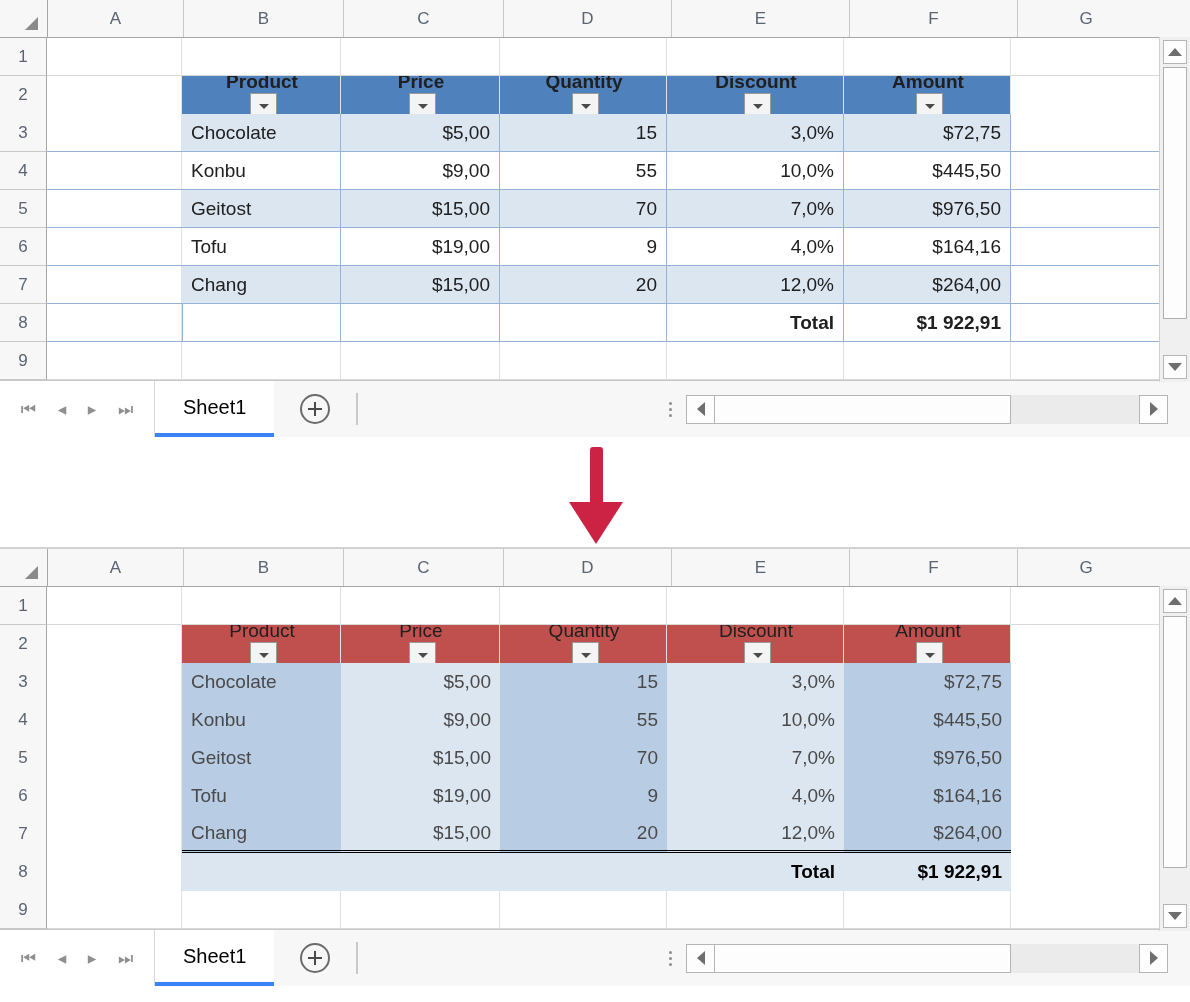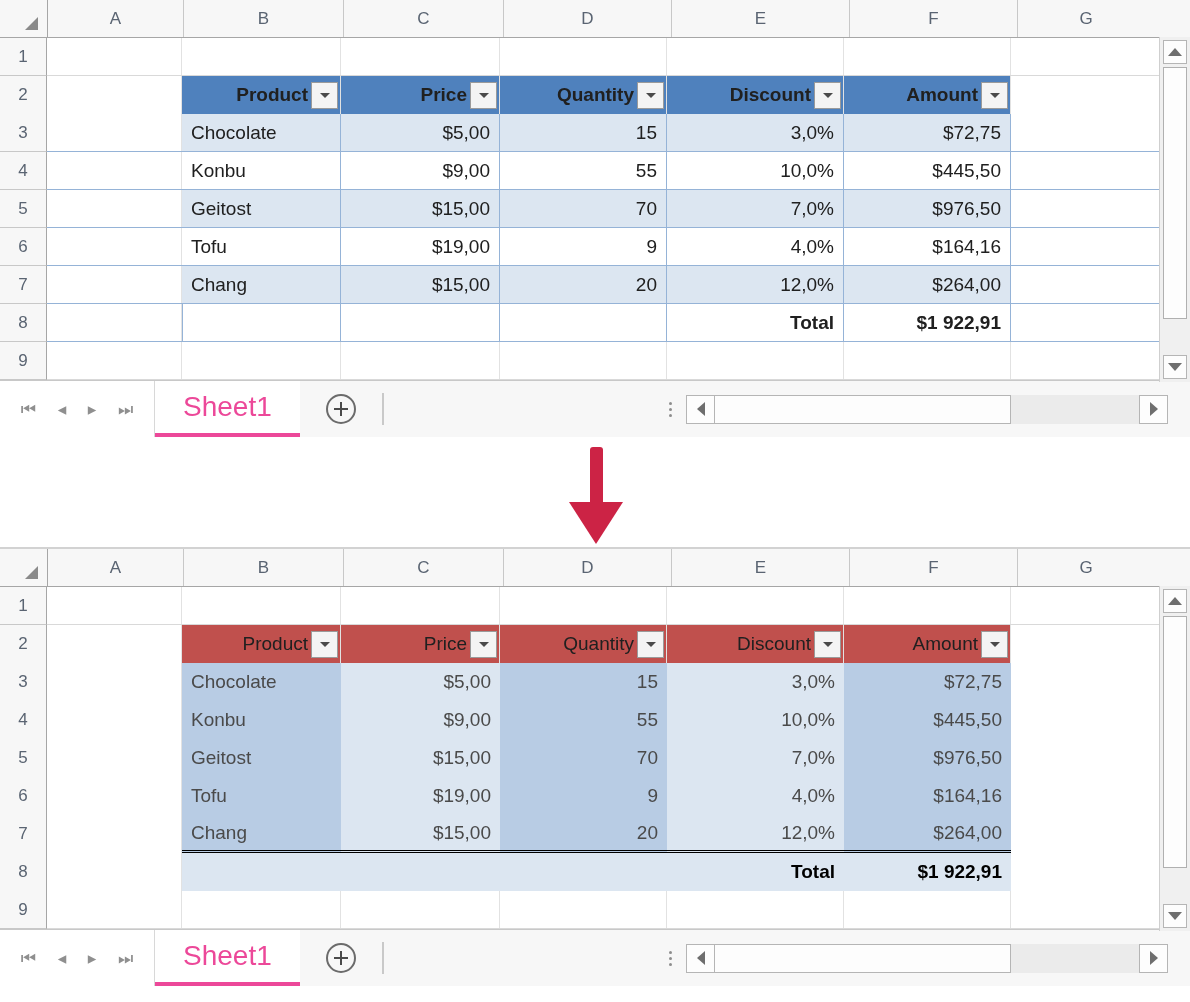--- a/index.html
+++ b/index.html
@@ -73,22 +73,22 @@
   .botbar{display:flex;align-items:stretch;height:56px;background:#f7f7f7;border-top:1px solid #c8c8c8;}
   .navbtns{
     width:155px;flex:0 0 155px;display:flex;align-items:center;justify-content:space-around;
     background:#ffffff;padding:0 10px;box-sizing:border-box;
     border-right:1px solid #d8d8d8;
   }
   .navbtns span{color:#8f8f8f;font-size:17px;line-height:1;}
   .tabzone{display:flex;align-items:stretch;}
   .sheet-tab{
     display:flex;align-items:center;justify-content:center;padding:0 28px;
-    background:#ffffff;color:#ec4899;font-size:28px;
-    border-bottom:4px solid #ec4899;box-sizing:border-box;
+    background:#ffffff;color:#000000;font-size:20px;
+    border-bottom:4px solid #3b82f6;box-sizing:border-box;
   }
   .addsheet{
     width:82px;flex:0 0 82px;display:flex;align-items:center;justify-content:center;
     background:#f7f7f7;
   }
   .plus-circ{
     width:30px;height:30px;border:2px solid #6b6b6b;border-radius:50%;
     position:relative;box-sizing:border-box;
   }
   .plus-circ:before,.plus-circ:after{
@@ -107,22 +107,23 @@
     display:flex;align-items:center;justify-content:center;
   }
   .ar-l{width:0;height:0;border-top:7px solid transparent;border-bottom:7px solid transparent;border-right:8px solid #6e6e6e;}
   .ar-r{width:0;height:0;border-top:7px solid transparent;border-bottom:7px solid transparent;border-left:8px solid #6e6e6e;}
   .hthumb{width:296px;height:29px;background:#fdfdfd;border:1px solid #b5b5b5;border-left:none;box-sizing:border-box;}
   .hgap{width:128px;height:29px;background:#ebebeb;}
 
   
   .hdrcell{
     position:relative;color:#ffffff;font-size:20px;
-    display:flex;align-items:center;justify-content:flex-end;
+    display:flex;align-items:center;justify-content:center;
     box-sizing:border-box;
+    flex-direction:column;
   }
   .hdrcell .lbl{padding-right:2px;}
   .filtbtn{
     width:27px;height:27px;background:#f4f4f4;border:1px solid #9a9a9a;
     box-sizing:border-box;display:flex;align-items:center;justify-content:center;
     margin-left:1px;flex:0 0 27px;
   }
   .filt-ar{width:0;height:0;border-left:5px solid transparent;border-right:5px solid transparent;border-top:5px solid #4a4a4a;}
 
   

